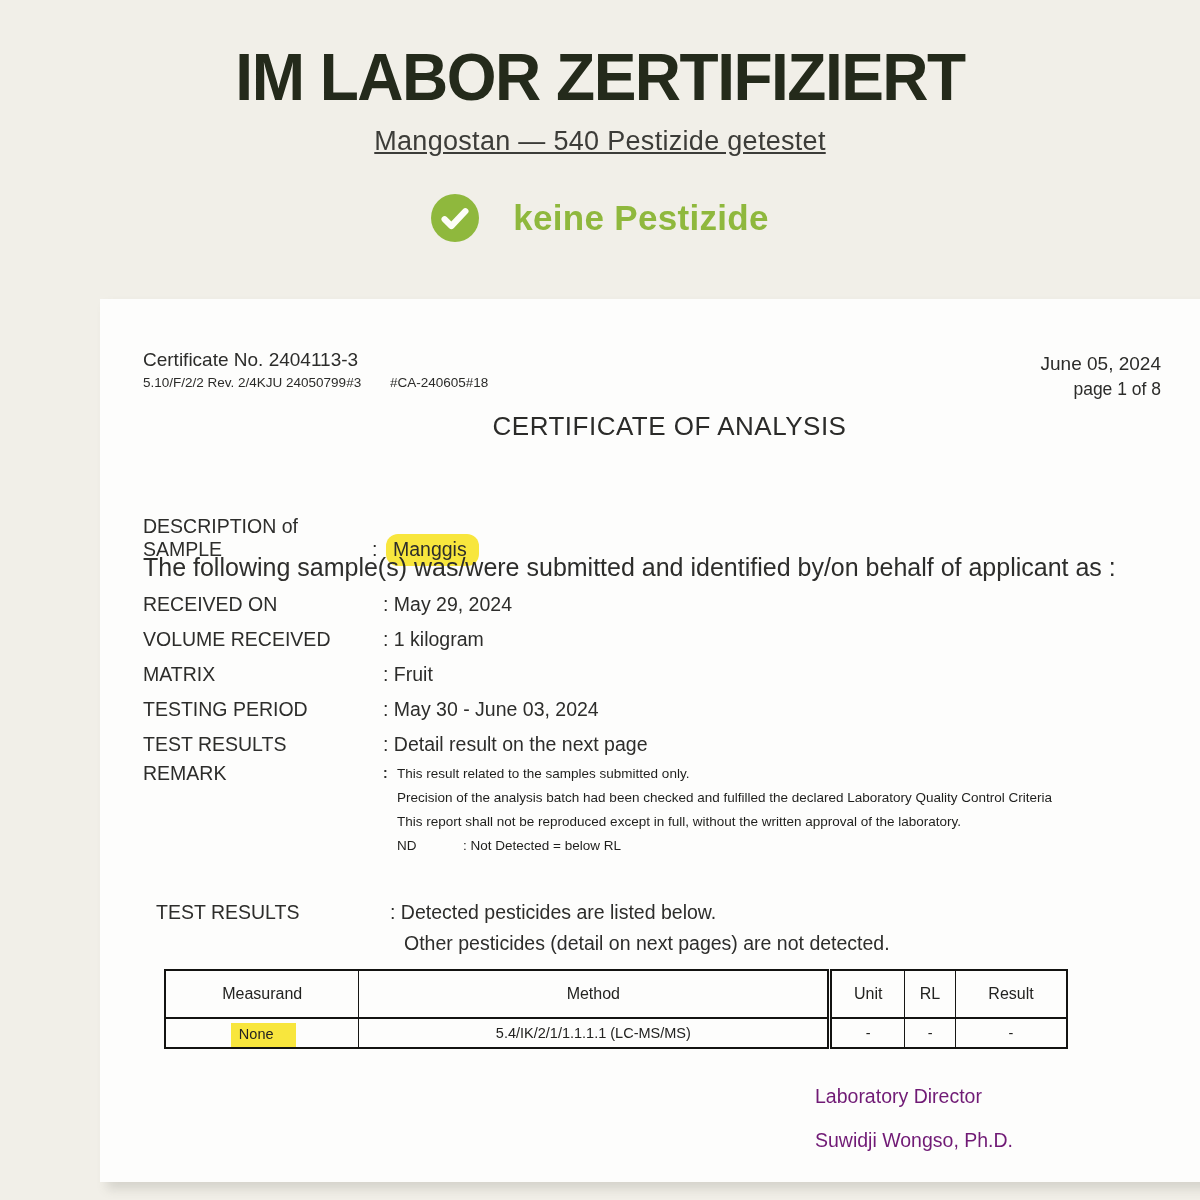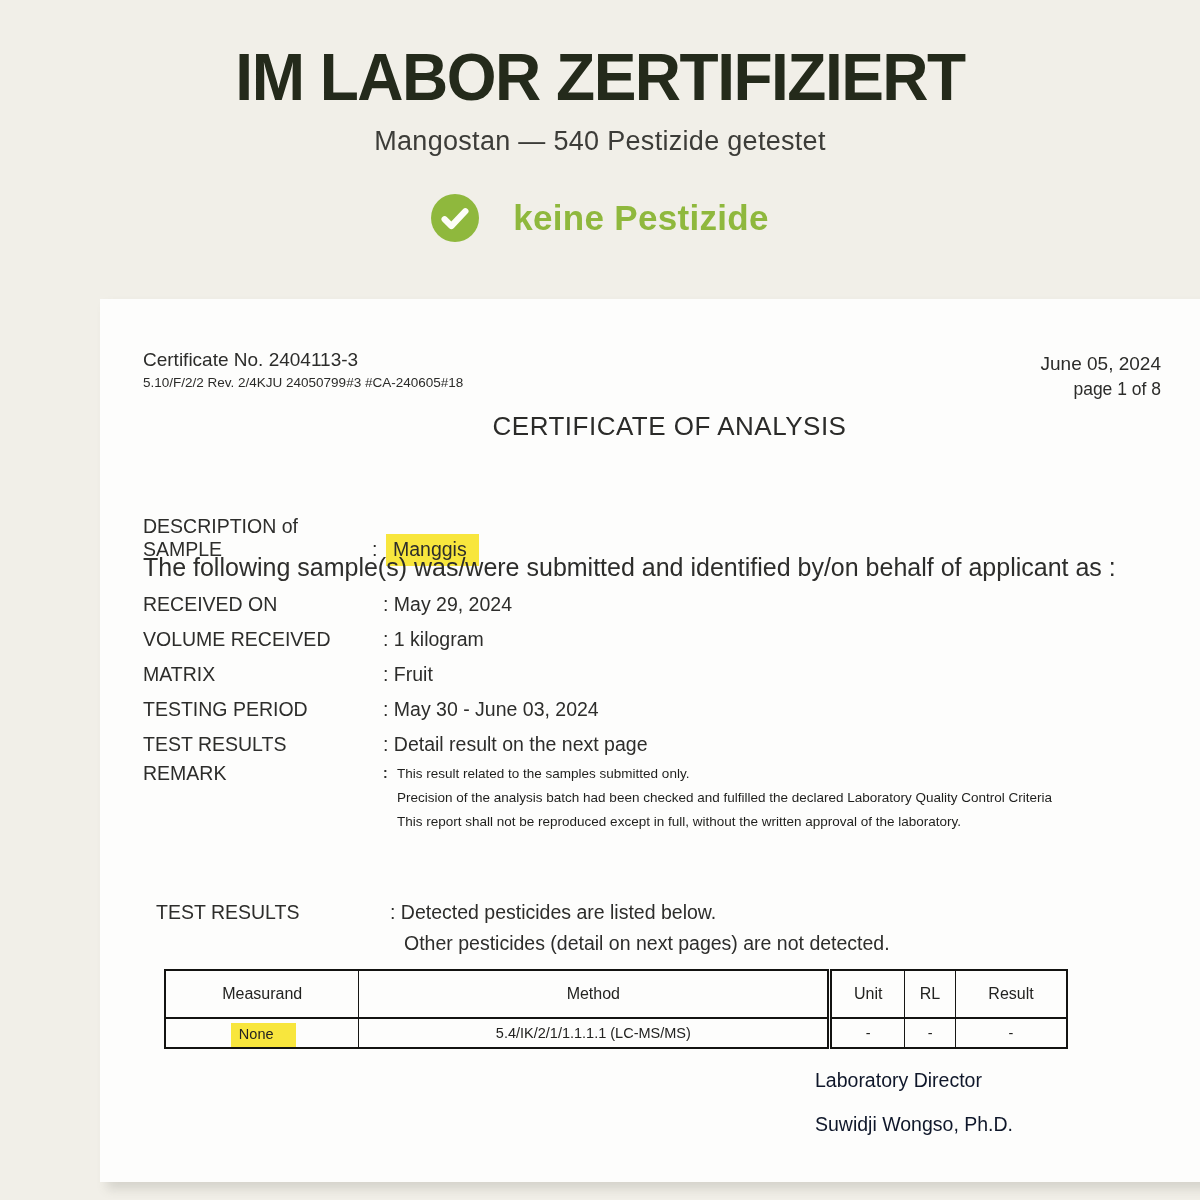--- a/index.html
+++ b/index.html
@@ -16,51 +16,53 @@
     text-align: center;
     font-size: 64px; font-weight: 800; letter-spacing: -1.5px;
     color: #242a1b;
     transform: scaleY(1.04);
   }
   .subtitle {
     position: absolute; top: 126px; left: 0; width: 100%;
     text-align: center;
     font-size: 27px; font-weight: 400; letter-spacing: 0.3px;
     color: #3c3c38;
+    text-decoration: underline;
   }
   .badge-row {
     position: absolute; top: 194px; left: 0; width: 100%;
     display: flex; align-items: center; justify-content: center; gap: 34px;
   }
   .badge-row svg { width: 48px; height: 48px; display: block; }
   .badge-label {
     font-size: 35px; font-weight: 700; color: #8fb83d; letter-spacing: 0.3px;
   }
   .card {
     position: absolute; left: 100px; top: 299px; width: 1111px; height: 883px;
     background: #fdfdfc;
     box-shadow: 7px 7px 10px rgba(90, 88, 78, 0.18);
   }
   .head-left { position: absolute; left: 43px; top: 50px; }
   .cert-no { font-size: 19px; color: #2c2c2a; }
   .cert-rev-line { margin-top: 4px; font-size: 13.5px; color: #2c2c2a; }
-  .cert-rev-line .ca { }
+  .cert-rev-line .ca { margin-left: 25px; }
   .head-right { position: absolute; right: 50px; top: 54px; text-align: right; }
   .report-date { font-size: 19px; color: #2c2c2a; }
   .page-ind { font-size: 17.5px; color: #2c2c2a; margin-top: 4px; }
   .cert-title {
     position: absolute; top: 112px; left: 0; width: 100%;
     text-align: center; font-size: 26px; letter-spacing: 0.5px; color: #2b2b29; padding-left: 28px;
   }
   .desc-row { position: absolute; left: 43px; top: 216px; font-size: 19.5px; }
   .desc-label { display: inline-block; width: 229px; }
   .desc-colon { display: inline-block; width: 14px; }
   .hl {
     background: #f8e63d;
     padding: 4px 12px 6px 7px;
+    border-radius: 12px;
   }
   .note { position: absolute; left: 43px; top: 254px; font-size: 25px; color: #2d2d2b; }
   .fields { position: absolute; left: 43px; top: 290px; font-size: 19.5px; }
   .field-row { height: 35px; line-height: 30px; }
   .field-label { display: inline-block; width: 240px; vertical-align: top; }
   .remark { position: absolute; left: 43px; top: 463px; width: 910px; }
   .remark-label { position: absolute; left: 0; top: 0; font-size: 19.5px; }
   .remark-colon { position: absolute; left: 240px; top: 3px; font-size: 14px; font-weight: 700; }
   .remark-lines { margin-left: 254px; font-size: 13.5px; line-height: 24px; color: #1f1f1d; }
   .nd-row { display: flex; }
@@ -85,21 +87,21 @@
   table.results-table th { height: 48px; font-size: 16px; border-bottom: 2.5px solid #131311; }
   table.results-table td { height: 30px; font-size: 14.5px; }
   table.results-table .col-unit { border-left: 5px double #131311; }
   td.cell-measurand { text-align: left; padding-left: 2px; }
   .hl-cell {
     display: inline-block;
     background: #f8e63d;
     padding: 3px 22px 5px 8px;
     margin-bottom: -4px;
   }
-  .signature { position: absolute; left: 715px; top: 770px; font-size: 19.5px; color: #0f172a; }
+  .signature { position: absolute; left: 715px; top: 786px; font-size: 19.5px; color: #701a75; }
   .sig-name { margin-top: 21px; }
 </style>
 </head>
 <body>
 
 <h1 class="headline">IM LABOR ZERTIFIZIERT</h1>
 <div class="subtitle">Mangostan — 540 Pestizide getestet</div>
 
 <div class="badge-row">
   <span>
@@ -152,20 +154,24 @@
     </div>
   </div>
 
   <div class="remark">
     <span class="remark-label">REMARK</span>
     <span class="remark-colon">:</span>
     <div class="remark-lines">
       <div>This result related to the samples submitted only.</div>
       <div>Precision of the analysis batch had been checked and fulfilled the declared Laboratory Quality Control Criteria</div>
       <div>This report shall not be reproduced except in full, without the written approval of the laboratory.</div>
+      <div class="nd-row">
+        <span class="nd-abbr">ND</span>
+          <span>: Not Detected = below RL</span>
+      </div>
     </div>
   </div>
 
   <div class="results">
     <div class="results-row1">
       <span class="results-label">TEST RESULTS</span>
         <span>: Detected pesticides are listed below.</span>
     </div>
     <div class="results-line2">Other pesticides (detail on next pages) are not detected.</div>
   </div>

